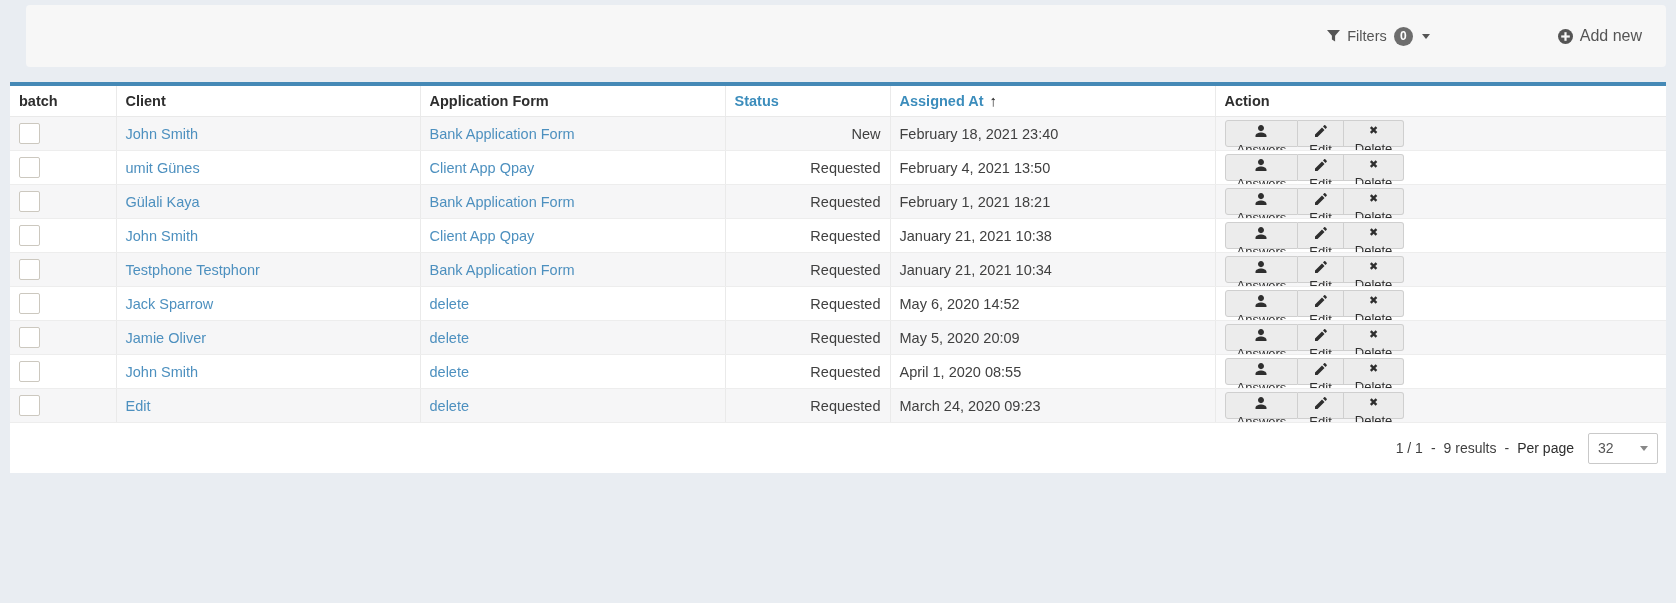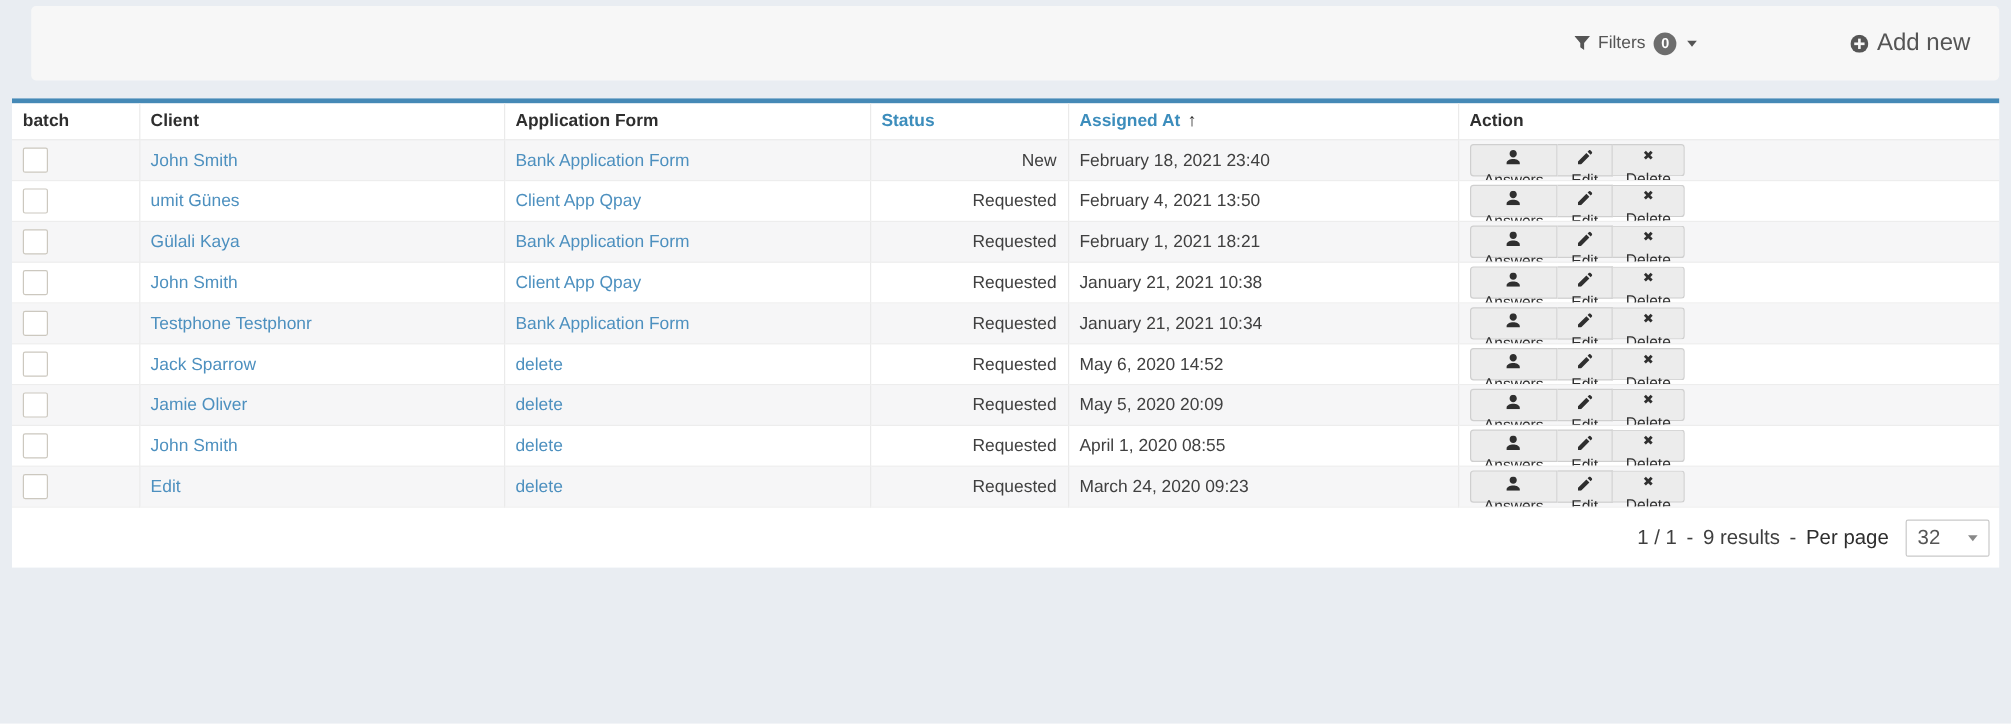--- a/index.html
+++ b/index.html
@@ -23,21 +23,21 @@
     display: flex; align-items: center; justify-content: flex-end;
     padding-right: 24px;
   }
   .filters-btn {
     display: flex; align-items: center; gap: 7px;
     color: #555; font-size: 14.5px; cursor: pointer;
     margin-right: 128px;
   }
   .addnew-btn {
     display: flex; align-items: center; gap: 7px;
-    color: #555; font-size: 20px; cursor: pointer;
+    color: #555; font-size: 16px; cursor: pointer;
   }
   .count-badge {
     min-width: 19px; height: 19px; padding: 0 5px;
     border-radius: 10px; background: #6d6d6d;
     color: #fff; font-size: 12px; font-weight: bold;
     display: flex; align-items: center; justify-content: center;
   }
   .caret-down {
     width: 0; height: 0; margin-left: 2px;
     border-left: 4px solid transparent; border-right: 4px solid transparent;
@@ -96,21 +96,21 @@
   }
   .btn + .btn { border-left: none; }
   .btn:first-child { border-radius: 3px 0 0 3px; }
   .btn:last-child  { border-radius: 0 3px 3px 0; }
   .x-glyph { font-size: 11px; font-weight: bold; color: #2f2f2f; }
 
   
   .tfooter {
     height: 50px; display: flex; align-items: center; justify-content: flex-end;
     padding-right: 8px; gap: 8px;
-    font-size: 17px; color: #3f3f3f;
+    font-size: 14px; color: #3f3f3f;
   }
   .per-page-label { font-weight: normal; color: #2e2e2e; }
   .per-page-select {
     width: 70px; height: 31px; margin-left: 6px;
     background: #fff; border: 1px solid #c9c9c9; border-radius: 2px;
     display: flex; align-items: center; justify-content: space-between;
     padding: 0 9px; color: #555; cursor: pointer;
   }
   .per-page-select .caret-down { border-top-color: #888; }
   .icon-svg { display: block; }

